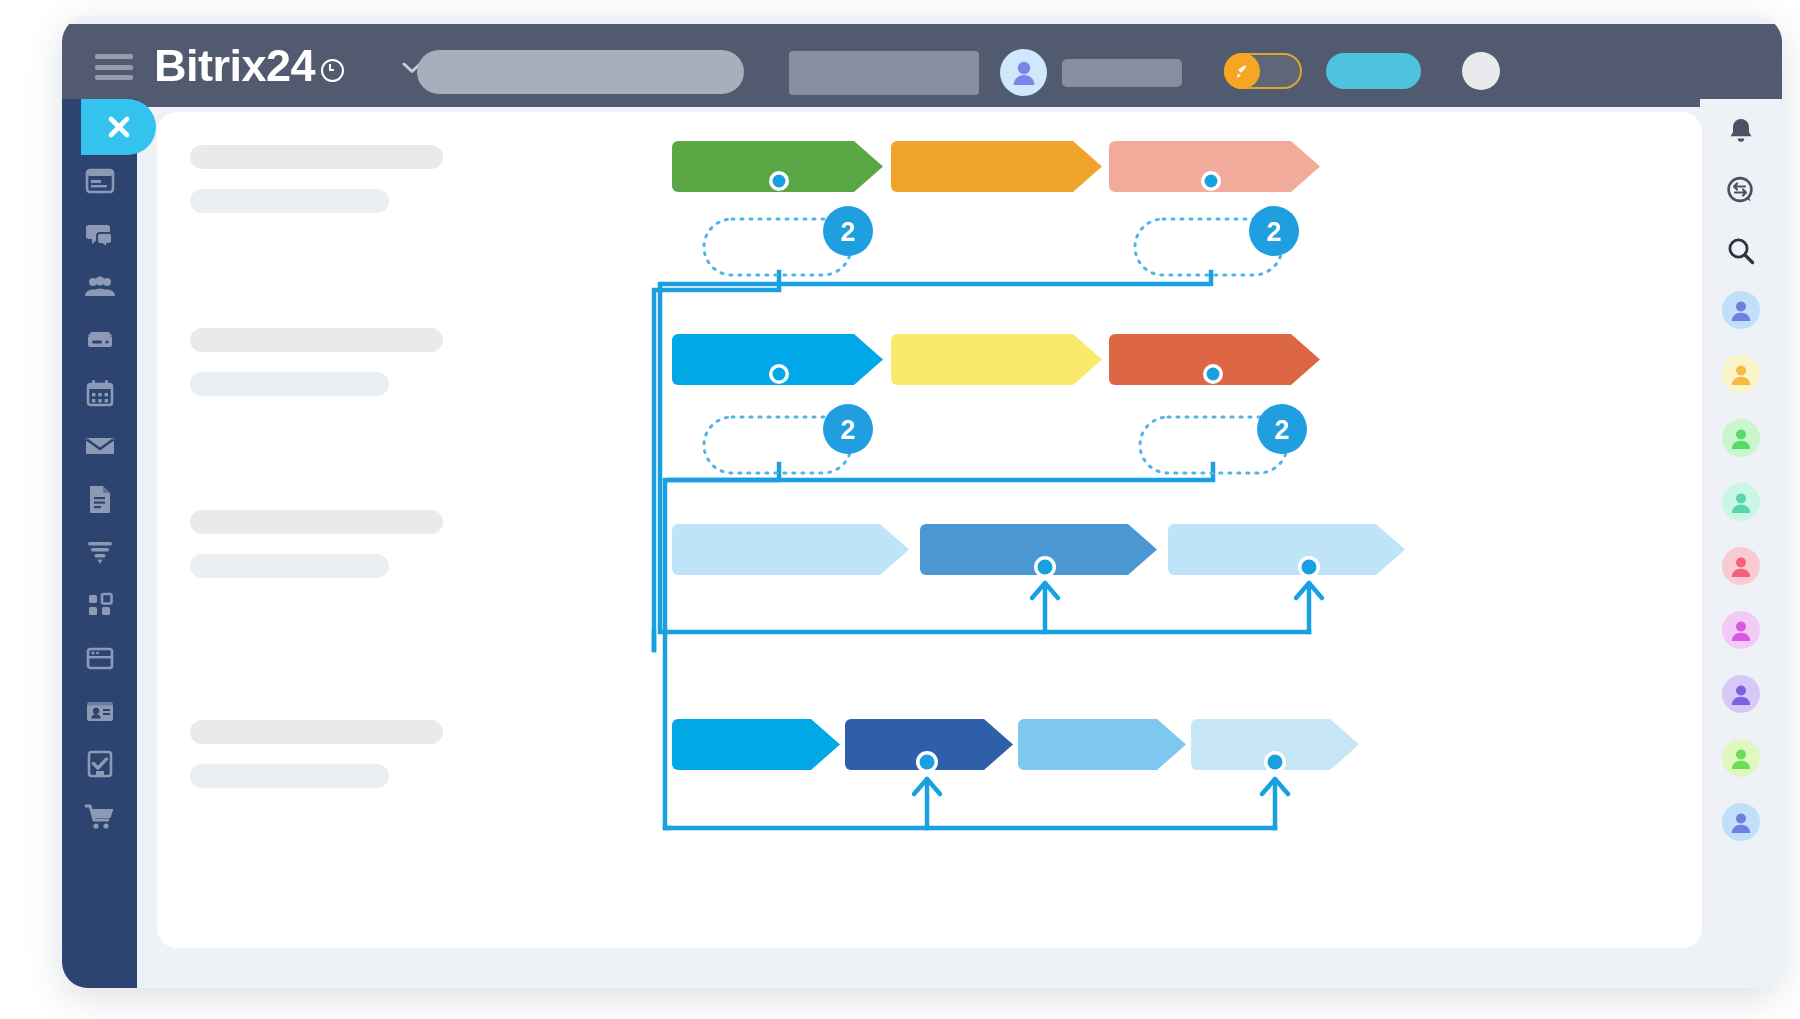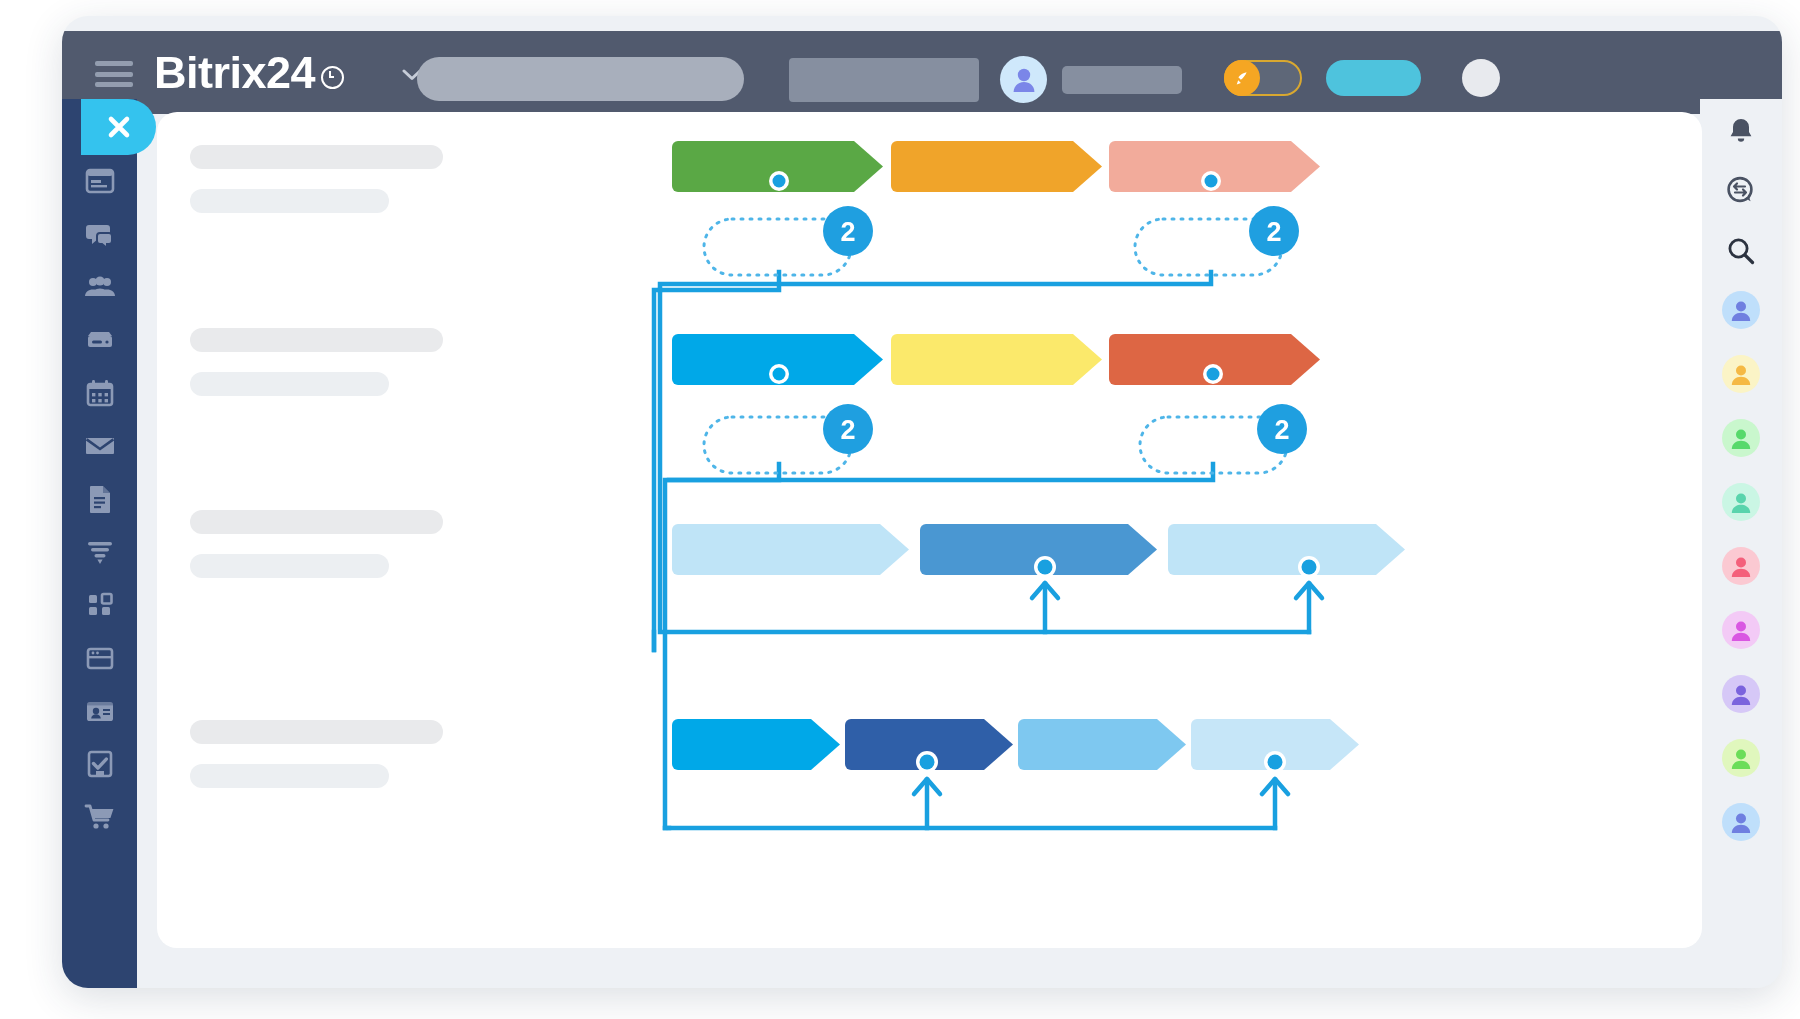--- a/index.html
+++ b/index.html
@@ -25,21 +25,21 @@
     height: 972px;
     border-radius: 26px;
     background: #eef1f5;
     overflow: hidden;
     box-shadow: 0 10px 38px rgba(40,55,80,0.16);
   }
 
   
   #topbar {
     position: absolute;
-    left: 0; top: 15px;
+    left: 0; top: 8px;
     width: 1720px;
     height: 83px;
     background: #515a6e;
   }
   #hamburger {
     position: absolute;
     left: 33px; top: 30px;
     width: 38px; height: 26px;
     display: flex; flex-direction: column; justify-content: space-between;
   }

